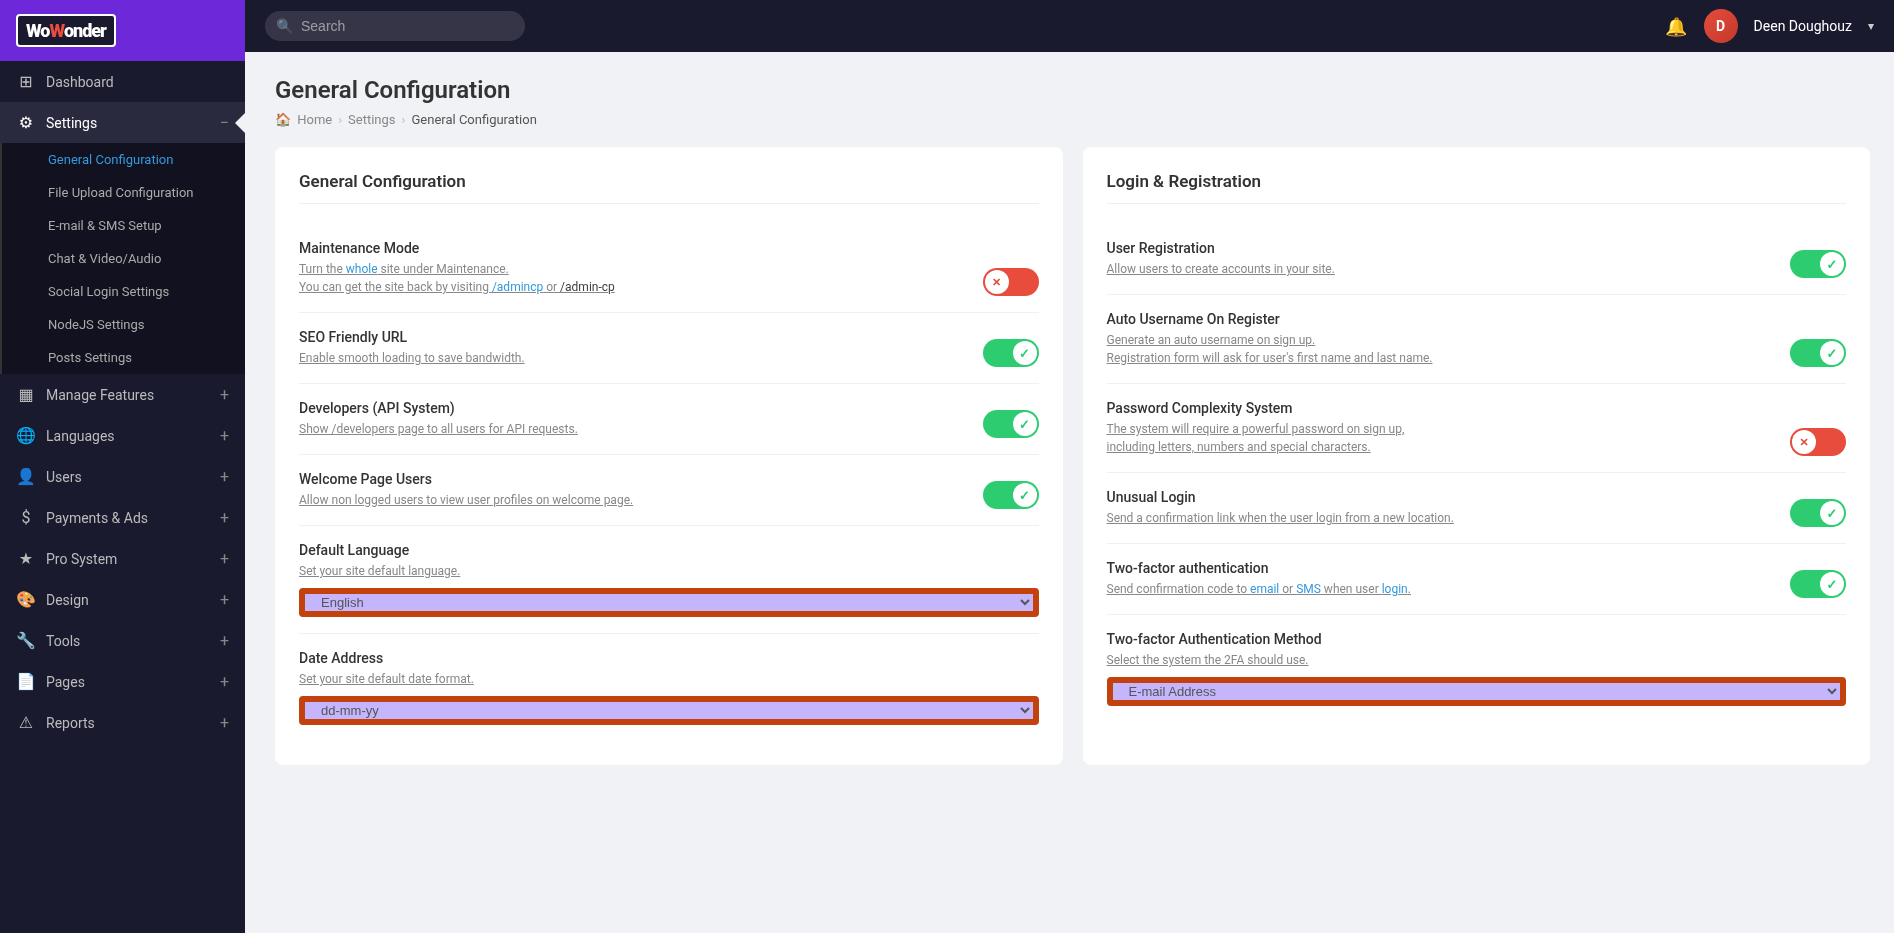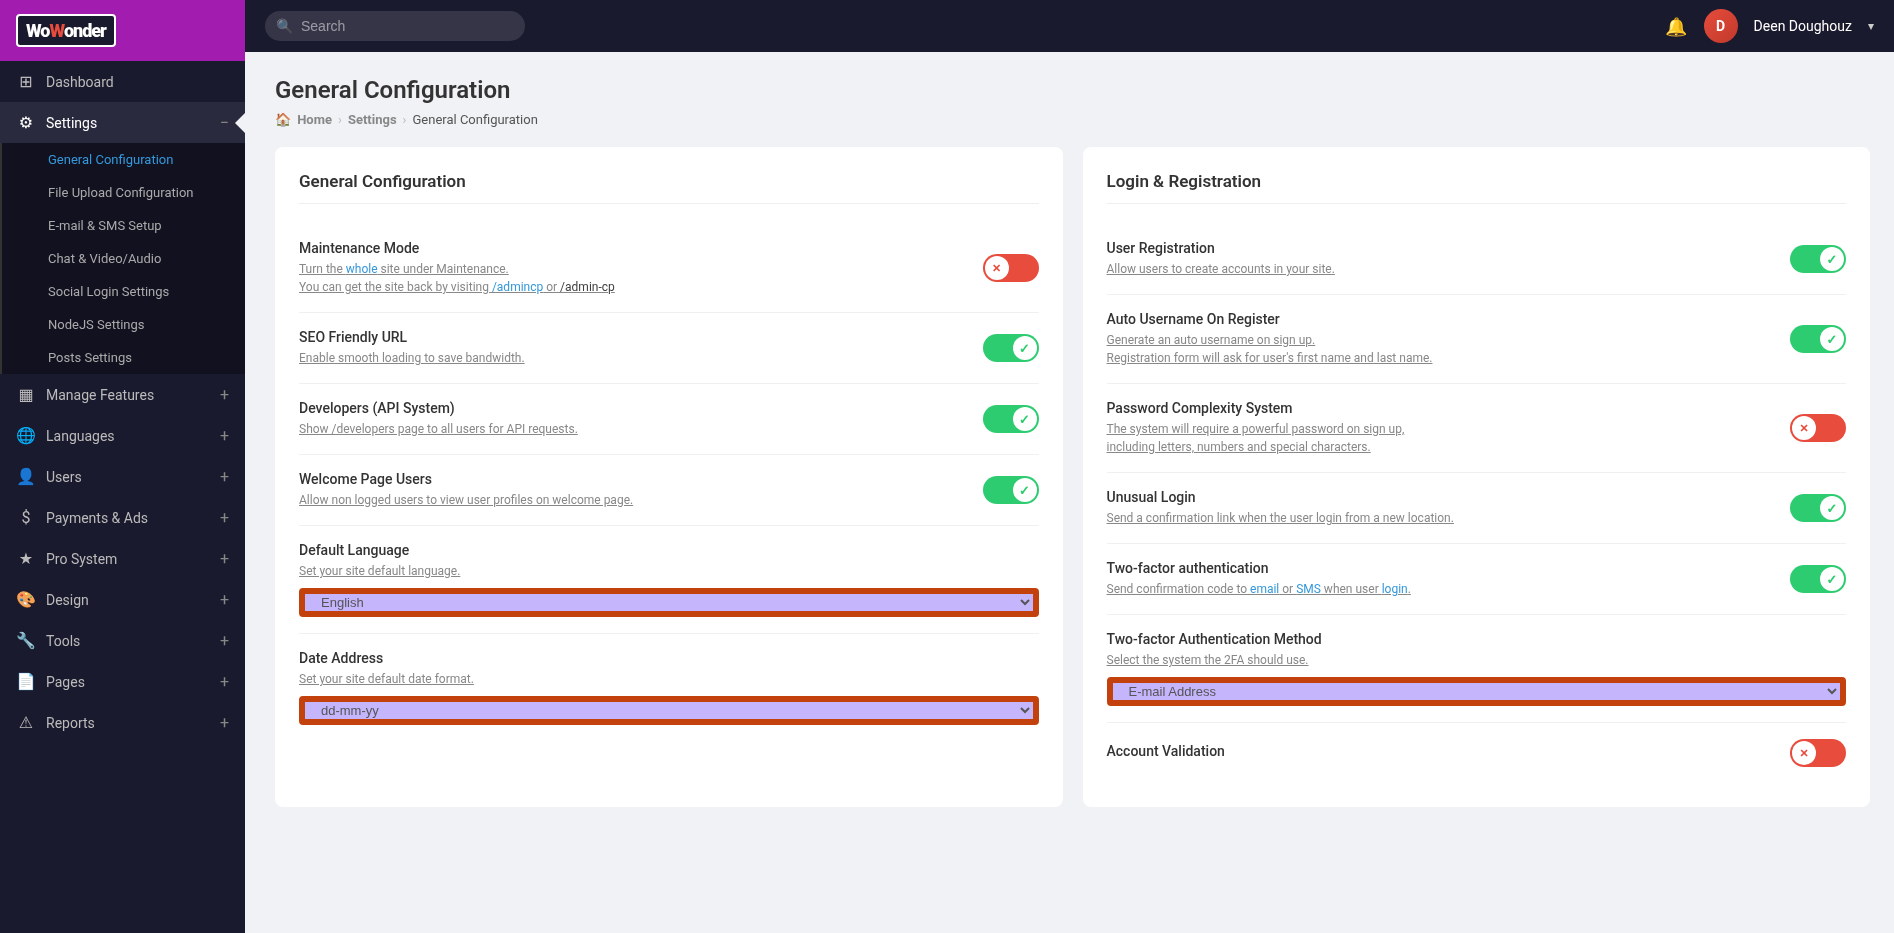--- a/index.html
+++ b/index.html
@@ -10,21 +10,21 @@
       width: 245px;
       min-width: 245px;
       background: #1a1a2e;
       color: #ccc;
       display: flex;
       flex-direction: column;
       height: 100vh;
       overflow-y: auto;
     }
     #sidebar-logo {
-      background: #a21caf;
+      background: #6d28d9;
       padding: 14px 16px;
       display: flex;
       align-items: flex-start;
     }
     .logo-box {
       background: #1a1a2e;
       border: 2px solid #fff;
       border-radius: 4px;
       padding: 4px 8px;
       font-weight: 900;
@@ -115,36 +115,36 @@
 
     
     #content {
       flex: 1;
       overflow-y: auto;
       padding: 24px 24px 24px 30px;
       background: #f0f2f5;
     }
     .page-title { font-size: 24px; font-weight: 600; color: #333; margin-bottom: 8px; }
     .breadcrumb { display: flex; align-items: center; gap: 6px; font-size: 13px; color: #888; margin-bottom: 20px; }
-    .breadcrumb a { color: #888; text-decoration: none; font-weight: bold; }
+    .breadcrumb a { color: #888; text-decoration: none; }
     .breadcrumb .sep { color: #bbb; }
     .breadcrumb .current { color: #555; }
 
     .panels-row { display: flex; gap: 20px; }
     .panel {
       background: #fff;
       border-radius: 8px;
       padding: 24px;
       flex: 1;
     }
     .panel-title { font-size: 17px; font-weight: 600; color: #333; margin-bottom: 20px; padding-bottom: 12px; border-bottom: 1px solid #eee; }
 
     .setting-row {
       display: flex;
-      align-items: center;
+      align-items: flex-end;
       justify-content: space-between;
       padding: 16px 0;
       border-bottom: 1px solid #f0f0f0;
       gap: 16px;
     }
     .setting-row:last-child { border-bottom: none; }
     .setting-info { flex: 1; }
     .setting-label { font-size: 14px; font-weight: 500; color: #333; margin-bottom: 4px; }
     .setting-desc { font-size: 12px; color: #888; line-height: 1.5; text-decoration: underline; }
 
@@ -443,25 +443,17 @@
             <div class="setting-label">Two-factor Authentication Method</div>
             <div class="setting-desc">Select the system the 2FA should use.</div>
             <select style="margin-top:8px">
               <option>E-mail Address</option>
               <option>SMS</option>
               <option>Both</option>
             </select>
           </div>
         </div>
 
-        <div class="setting-row">
-          <div class="setting-info">
-            <div class="setting-label">Account Validation</div>
-          </div>
-          <div class="toggle off">
-            <div class="toggle-knob"></div>
-          </div>
-        </div>
 
       </div>
     </div>
   </div>
 </div>
 
 </body></html>

